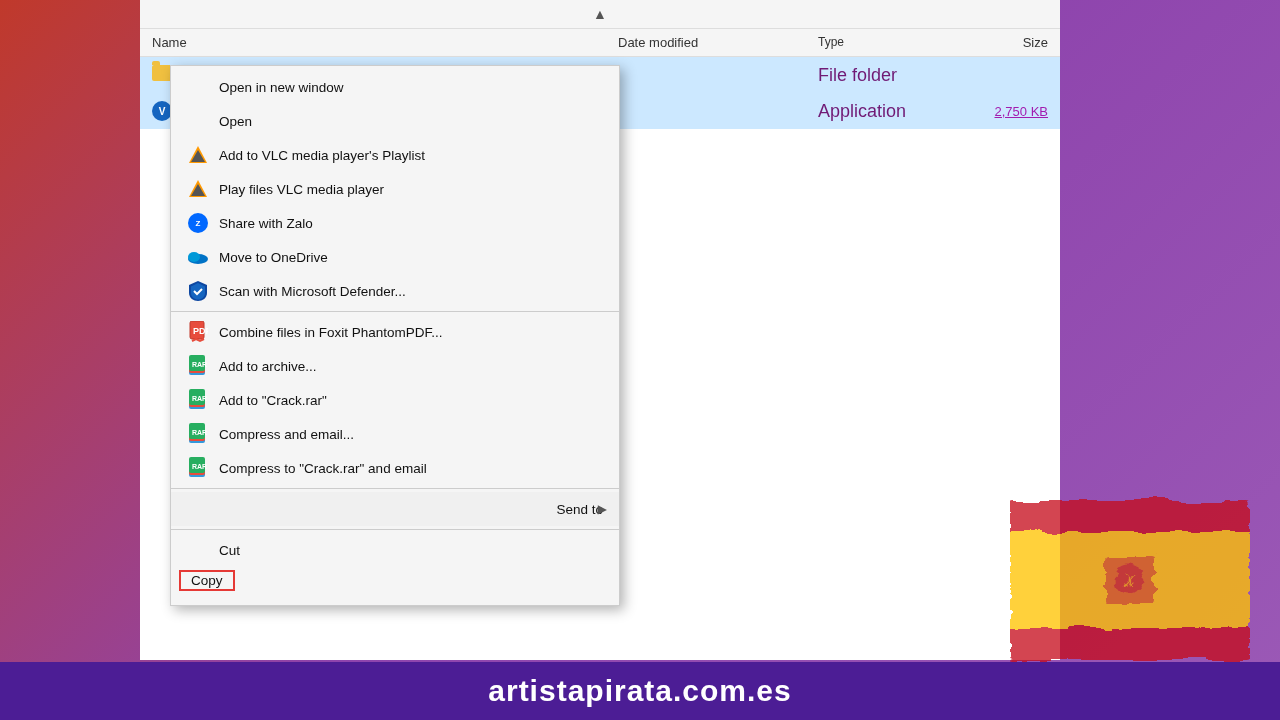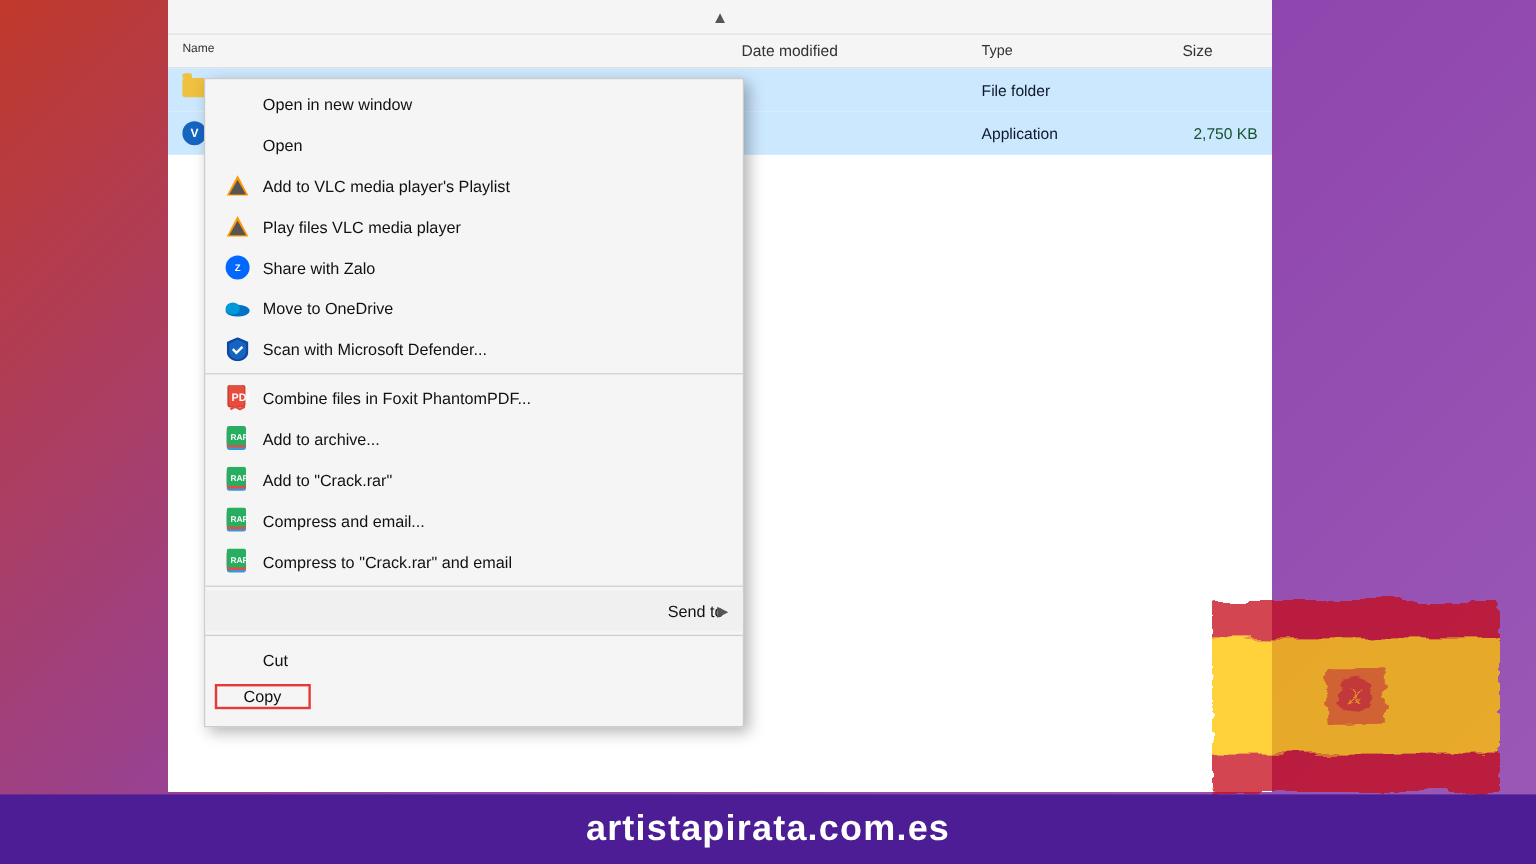--- a/index.html
+++ b/index.html
@@ -43,24 +43,24 @@
       color: #555;
     }
 
     .table-header {
       display: flex;
       background: #f5f5f5;
       border-bottom: 1px solid #ddd;
       padding: 6px 12px;
     }
 
-    .th-name { flex: 1; font-size: 10px; color: #333; font-weight: normal; }
+    .th-name { flex: 1; font-size: 13px; color: #333; font-weight: normal; }
     .th-date { width: 200px; font-size: 13px; color: #333; font-weight: normal; }
     .th-type { width: 130px; font-size: 12px; color: #333; font-weight: normal; }
-    .th-size { width: 100px; font-size: 13px; color: #333; font-weight: normal; text-align: center; }
+    .th-size { width: 100px; font-size: 13px; color: #333; font-weight: normal; text-align: right; }
 
     .file-row {
       display: flex;
       align-items: center;
       padding: 4px 12px;
       height: 36px;
     }
 
     .file-row.selected {
       background: #cce8ff;
@@ -68,22 +68,22 @@
 
     .file-row .file-icon {
       width: 20px;
       height: 20px;
       margin-right: 6px;
       flex-shrink: 0;
     }
 
     .file-row .file-name { flex: 1; font-size: 13px; color: #000; }
     .file-row .file-date { width: 200px; font-size: 13px; color: #333; }
-    .file-row .file-type { width: 130px; font-size: 13px; color: #0f172a; }
-    .file-row .file-size { width: 100px; font-size: 13px; color: #14532d; text-align: right; }
+    .file-row .file-type { width: 130px; font-size: 18px; color: #701a75; }
+    .file-row .file-size { width: 100px; font-size: 13px; color: #a21caf; text-align: right; text-decoration: underline; }
 
     
     .folder-icon {
       width: 20px;
       height: 16px;
       background: #f0c040;
       border-radius: 2px;
       position: relative;
     }
     .folder-icon::before {
@@ -167,21 +167,21 @@
     
     .menu-item.copy-item {
       position: relative;
     }
 
     .copy-highlight {
       position: absolute;
       left: 8px;
       top: 3px;
       border: 2px solid #e53935;
-      padding: 1px 22px;
+      padding: 1px 10px;
       font-size: 13.5px;
       color: #111;
       background: transparent;
     }
 
     
     .zalo-icon-circle {
       width: 20px;
       height: 20px;
       background: #0068ff;

